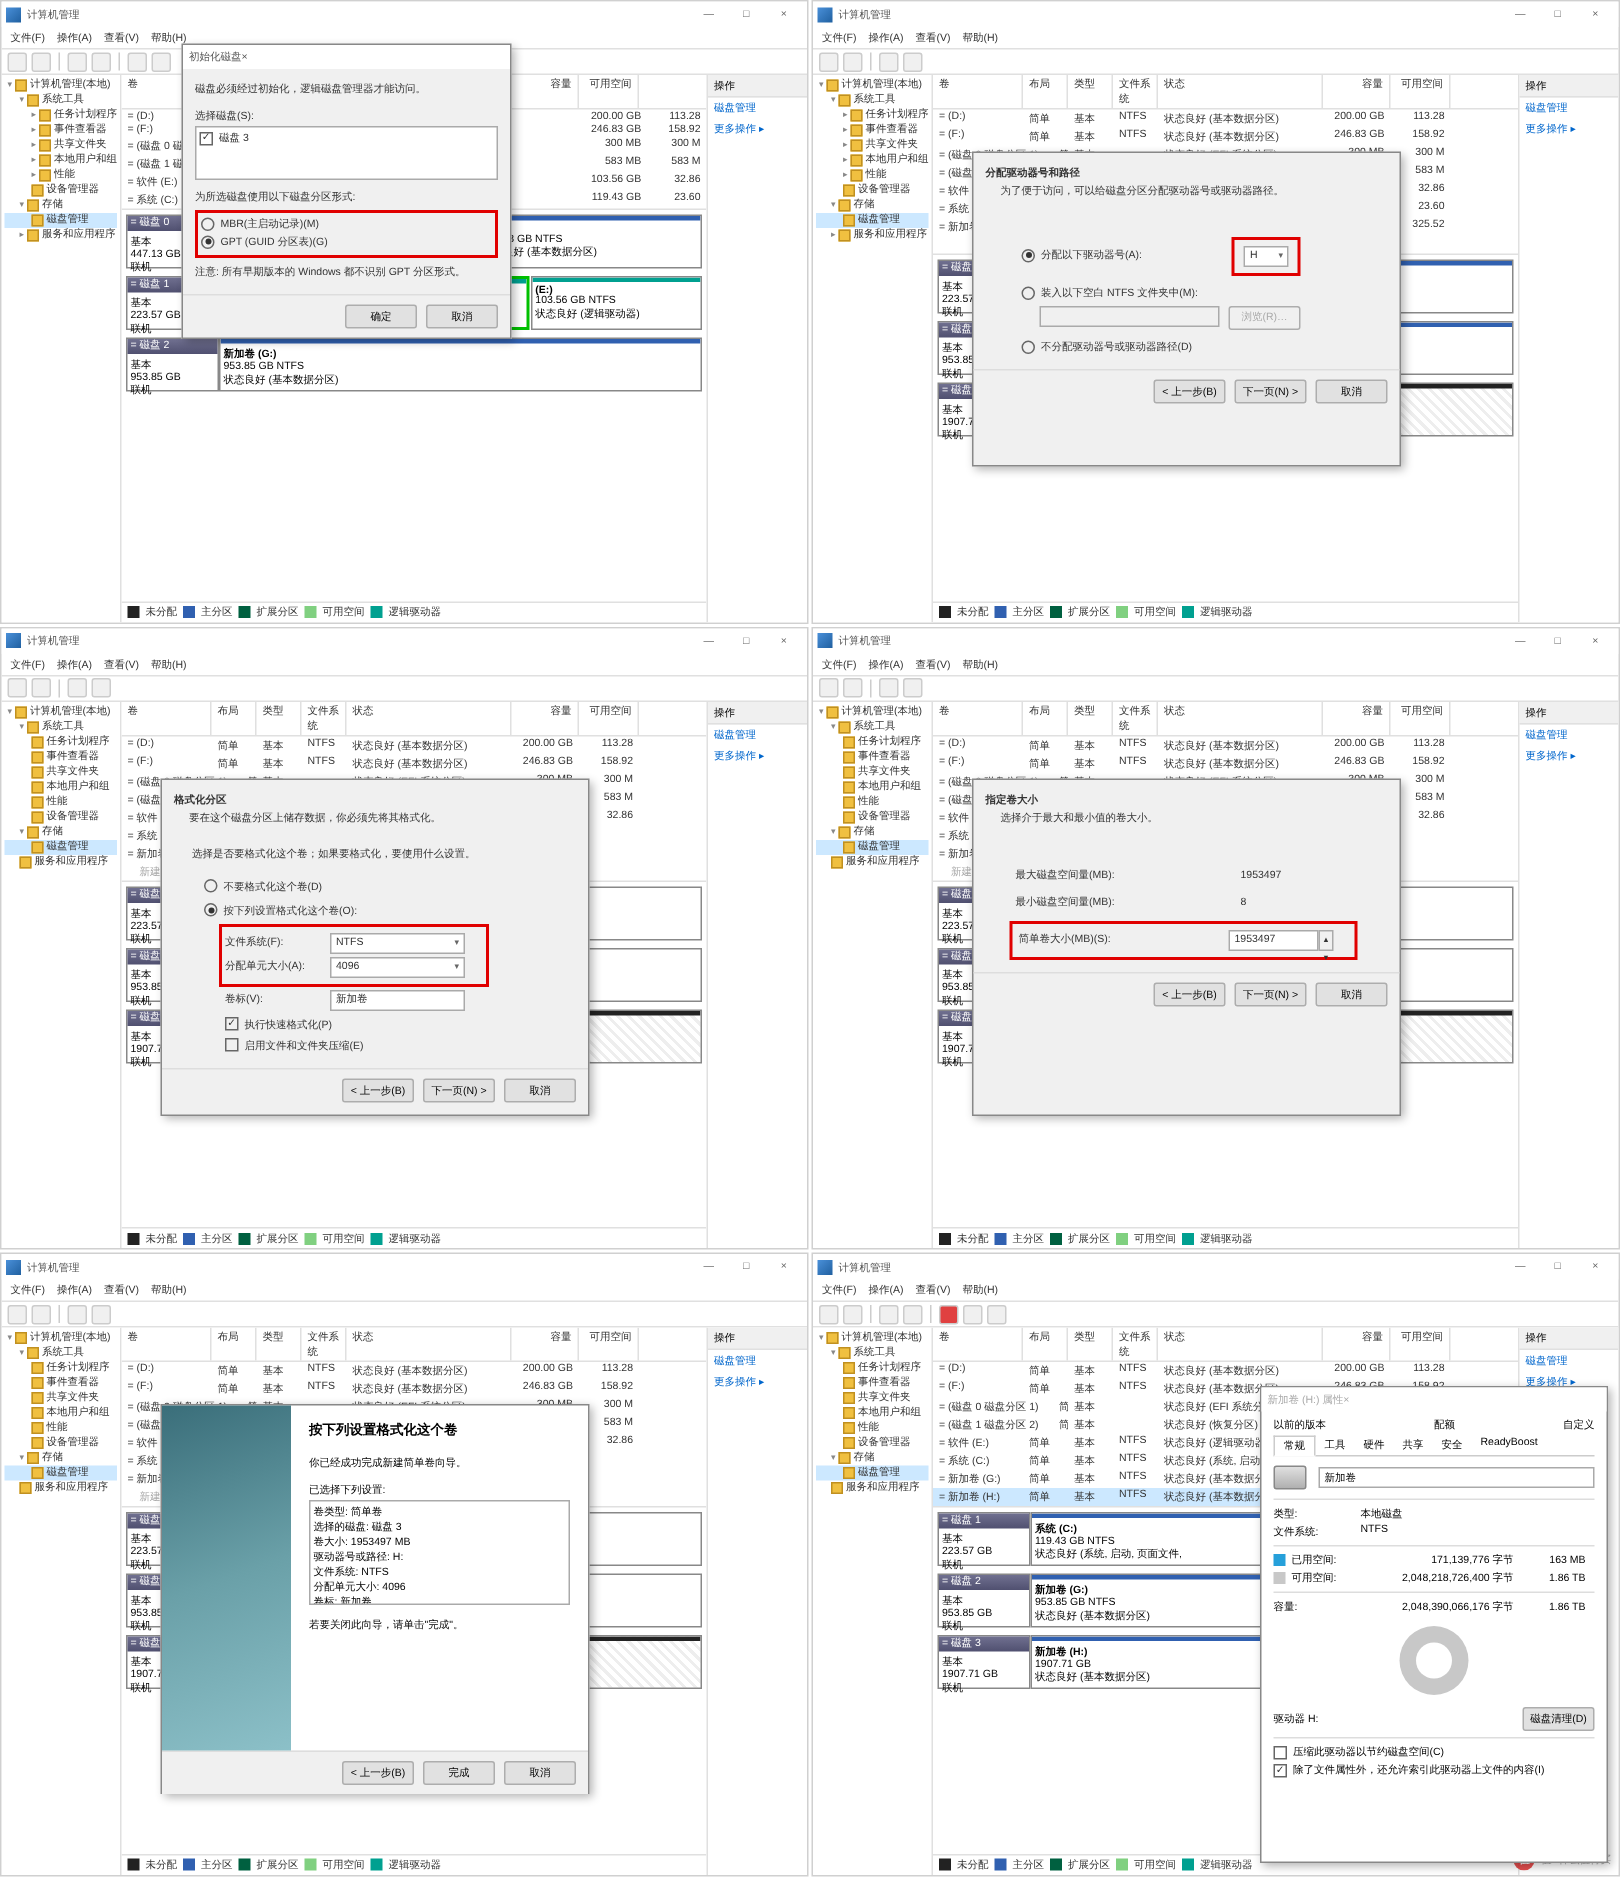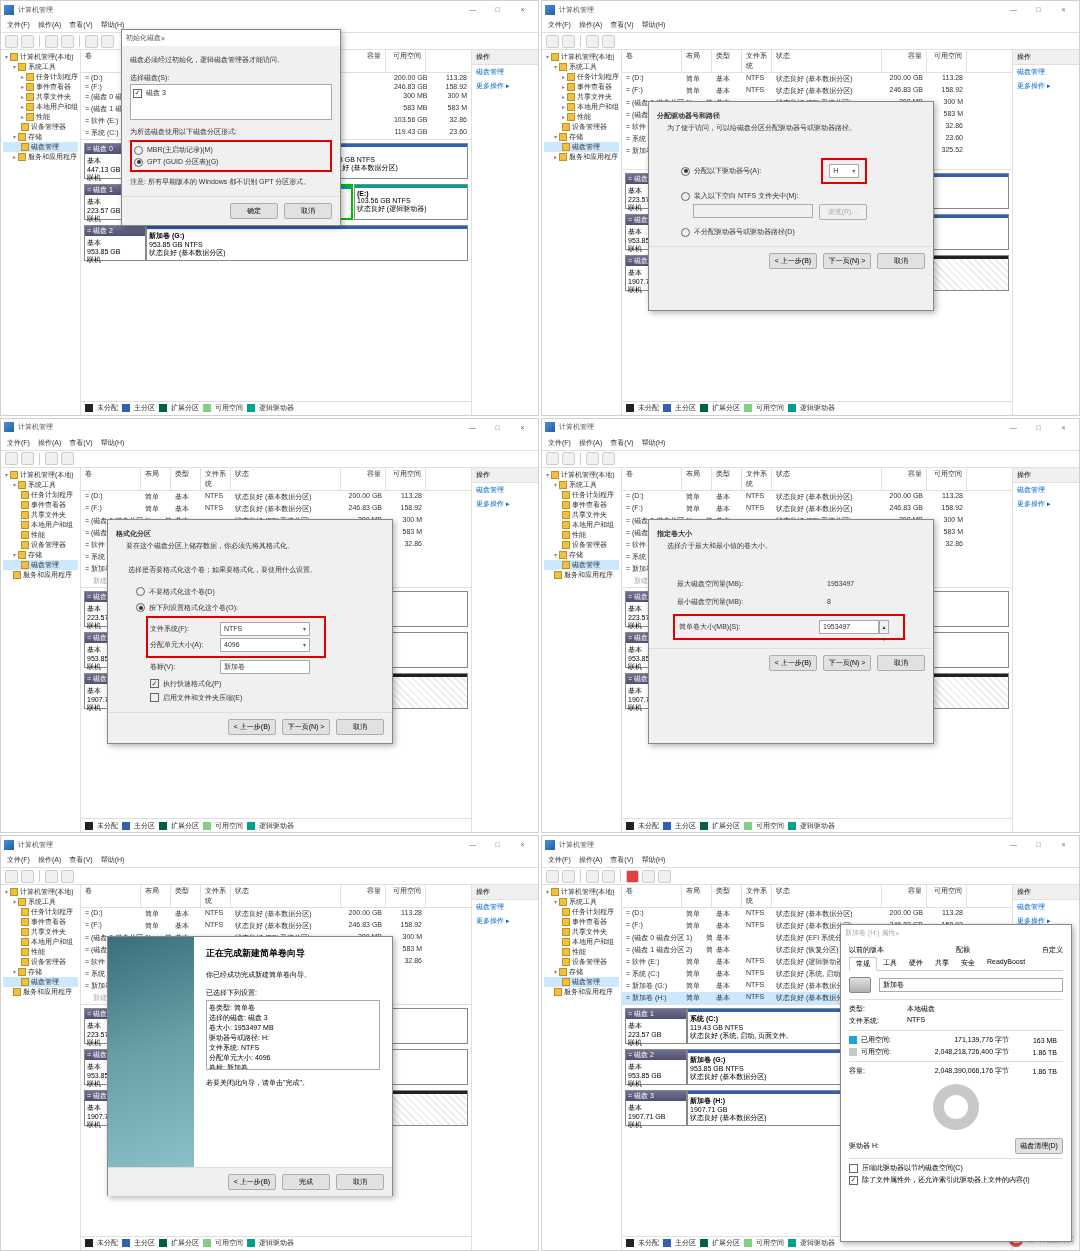--- a/index.html
+++ b/index.html
@@ -1189,21 +1189,21 @@
     <div class="actions">
           <div class="ahead">操作</div>
           <div class="aitem">磁盘管理</div>
           <div class="aitem"><span>更多操作</span> ▸</div>
         </div>
   </div>
   <div class="dlg" style="left:106px;top:100px;width:286px;height:260px;background:#fff">
     <div style="display:flex;height:230px">
       <div style="width:86px;background:linear-gradient(160deg,#3a6e7a 0%,#6aa0a8 50%,#8cc0c8 100%)"></div>
       <div style="flex:1;padding:10px 12px">
-        <div style="font-size:9px;font-weight:bold;margin-bottom:10px">正在完成新建简单卷向导</div>
+        <div style="font-size:9px;font-weight:bold;margin-bottom:10px">按下列设置格式化这个卷</div>
         <div style="margin-bottom:8px">你已经成功完成新建简单卷向导。</div>
         <div>已选择下列设置:</div>
         <div style="border:1px solid #aaa;background:#fff;padding:2px;margin:2px 0 8px 0;height:70px;overflow:hidden">
           <div>卷类型: 简单卷</div>
               <div>选择的磁盘: 磁盘 3</div>
               <div>卷大小: 1953497 MB</div>
               <div>驱动器号或路径: H:</div>
               <div>文件系统: NTFS</div>
               <div>分配单元大小: 4096</div>
               <div>卷标: 新加卷</div>

